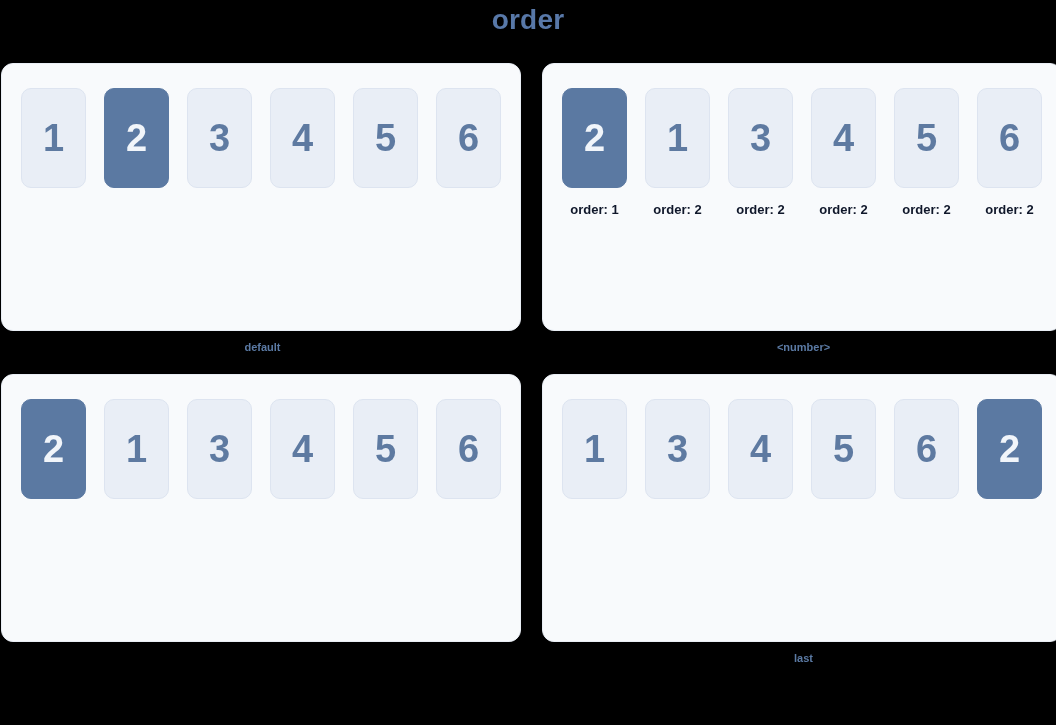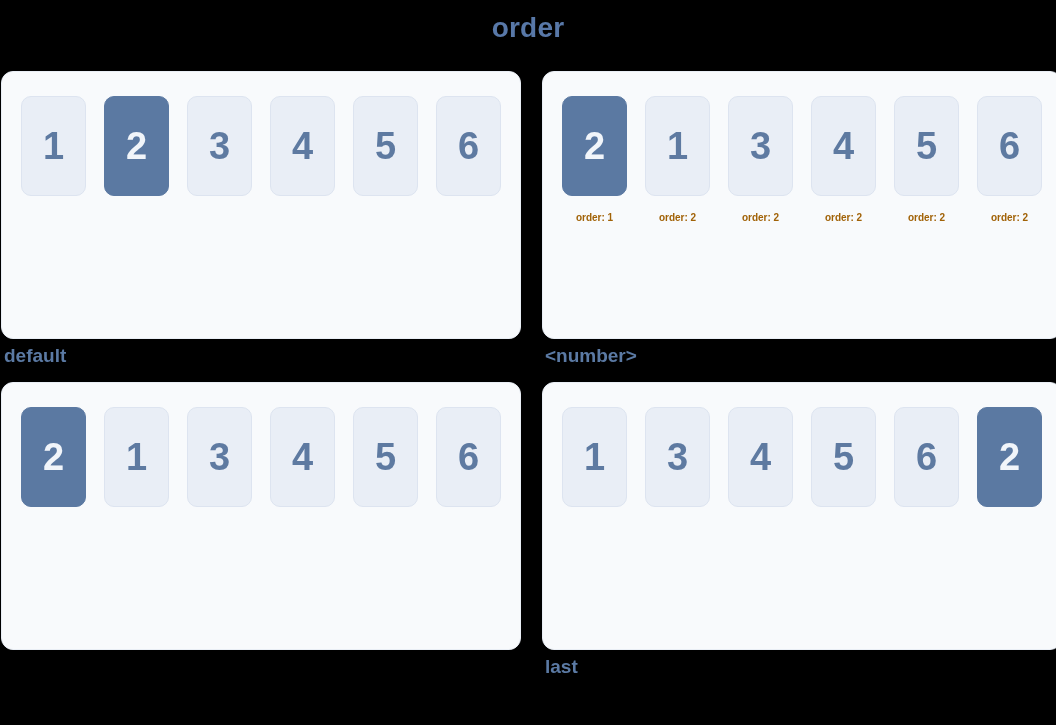--- a/index.html
+++ b/index.html
@@ -3,21 +3,21 @@
 <meta charset="utf-8">
 <style>
   * { margin: 0; padding: 0; box-sizing: border-box; }
   html, body {
     width: 1056px; height: 725px;
     background: #000000;
     font-family: "Liberation Sans", sans-serif;
     overflow: hidden;
   }
   .page-title {
-    padding-top: 12px;
+    padding-top: 4px;
     text-align: center;
     font-size: 28px;
     line-height: 32px;
     font-weight: 700;
     color: #5878a8;
     letter-spacing: 0.2px;
   }
   .grid {
     margin-top: 27px;
     display: grid;
@@ -56,32 +56,33 @@
     font-size: 38px;
     font-weight: 700;
     color: #5e7aa1;
   }
   .item.hl {
     background: #5b79a2;
     border-color: #5b79a2;
     color: #f1f5fa;
   }
   .caption {
-    font-size: 10px;
+    font-size: 13px;
     font-weight: 600;
-    color: #a16207;
+    color: #0f172a;
     line-height: 14px;
     white-space: nowrap;
   }
   .panel-label {
     margin: 7px 0 0 3px;
-    font-size: 19px;
+    font-size: 11px;
     line-height: 19px;
     font-weight: 700;
     color: #5b7aa4;
+    text-align: center;
   }
 </style>
 </head>
 <body>
 
 <h1 class="page-title">order</h1>
 
 <div class="grid">
 
   <section>

